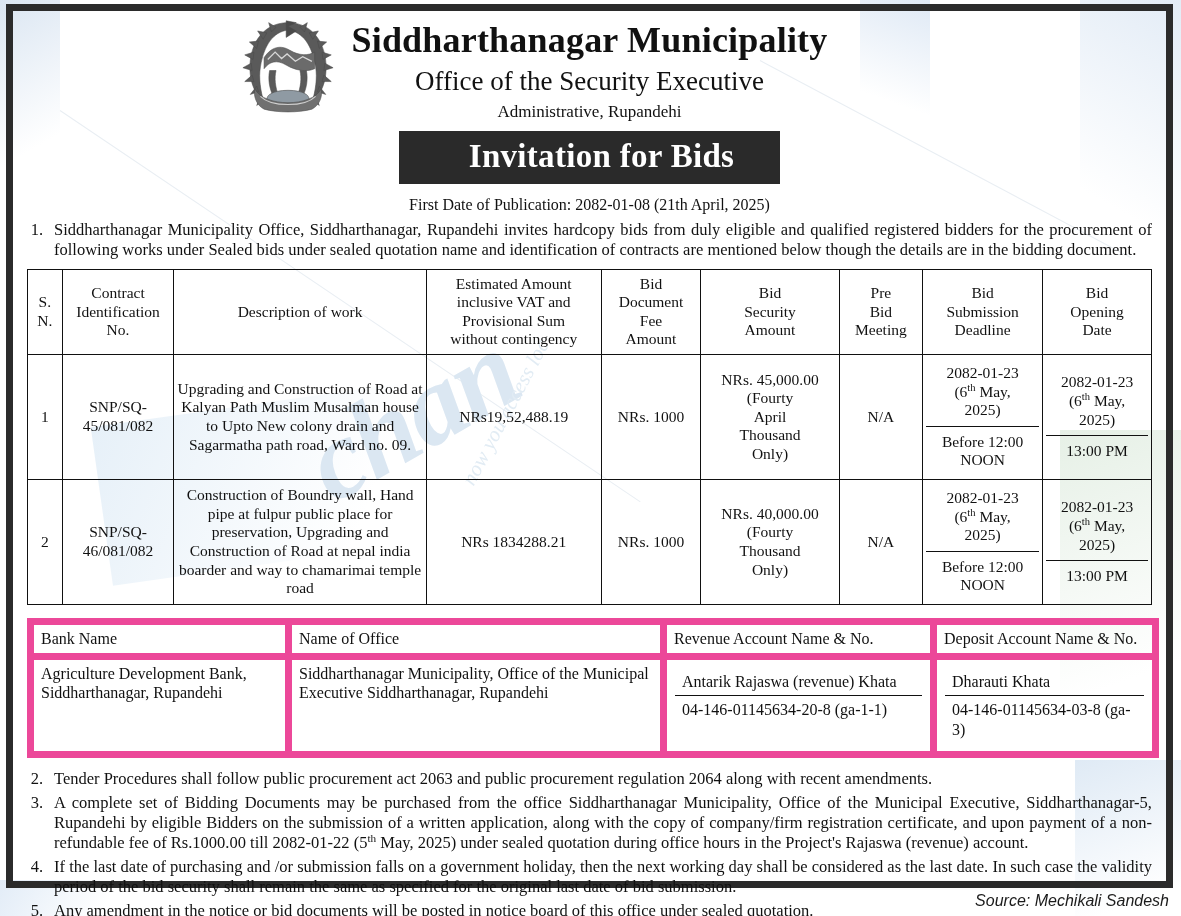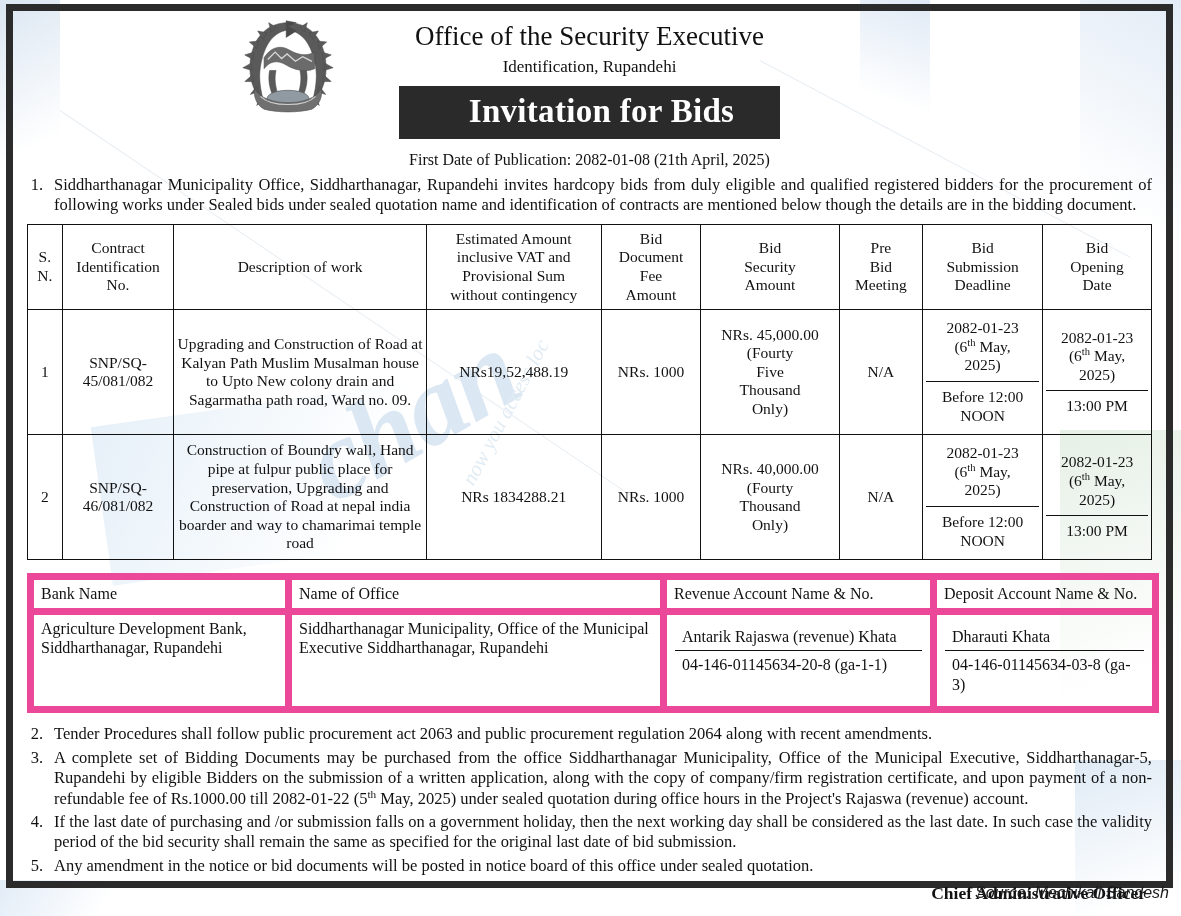--- a/index.html
+++ b/index.html
@@ -171,21 +171,21 @@
   .signature {
     text-align: right;
     font-size: 17.5px;
     font-weight: 700;
     margin-top: 7px;
     padding-right: 6px;
   }
 
   .source {
     position: absolute; z-index: 4;
-    right: 12px; bottom: 14px;
+    right: 12px; bottom: 6px;
     font-family: "Liberation Sans", "DejaVu Sans", sans-serif;
     font-style: italic;
     font-size: 16px;
     color: #1b1b1b;
   }
 </style>
 </head>
 <body>
 
 <div id="page">
@@ -223,22 +223,23 @@
 
           <path d="M30 58 C28 68 30 78 34 86 L40 86 C36 76 35 66 37 58 Z"></path>
           <path d="M70 58 C72 68 70 78 66 86 L60 86 C64 76 65 66 63 58 Z"></path>
 
           <path d="M30 84 C38 78 62 78 70 84 C74 87 74 92 70 94 C60 98 40 98 30 94 C26 92 26 87 30 84 Z" fill="#8f9aa3"></path>
 
           <path d="M14 78 C24 98 76 98 86 78 C88 86 84 96 76 100 C62 104 38 104 24 100 C16 96 12 86 14 78 Z" fill="#707070"></path>
           <path d="M20 86 C32 98 68 98 80 86" fill="none" stroke="#cfcfcf" stroke-width="1.2"></path>
         </g>
       </svg>
+      <div class="org-title">Siddharthanagar Municipality</div>
       <div class="org-sub">Office of the Security Executive</div>
-      <div class="org-addr">Identification, Rupandehi</div>
+      <div class="org-addr">Administrative, Rupandehi</div>
       <div class="banner-wrap">
         <div class="banner">Invitation for Bids</div>
       </div>
     </div>
 
     <div class="pubdate">First Date of Publication: 2082-01-08 (21th April, 2025)</div>
 
     <div class="para" id="intro-para">
       <div class="num">1.</div>
       <div class="txt">Siddharthanagar Municipality Office, Siddharthanagar, Rupandehi invites hardcopy bids from duly eligible and qualified registered bidders for the procurement of following works under Sealed bids under sealed quotation name and identification of contracts are mentioned below though the details are in the bidding document.</div>
@@ -310,21 +311,21 @@
           <td>
             <span>SNP/SQ-</span><br>
             <span>45/081/082</span>
           </td>
           <td>Upgrading and Construction of Road at Kalyan Path Muslim Musalman house to Upto New colony drain and Sagarmatha path road, Ward no. 09.</td>
           <td>NRs19,52,488.19</td>
           <td class="nowrapcell">NRs. 1000</td>
           <td>
             <span>NRs. 45,000.00</span><br>
             <span>(Fourty</span><br>
-            <span>Five</span><br>
+            <span>April</span><br>
             <span>Thousand</span><br>
             <span>Only)</span>
           </td>
           <td>N/A</td>
           <td class="split">
             <span class="half top">
               <span>2082-01-23</span><br>
               (6<sup>th</sup> May,<br>2025)
             </span>
             <span class="half">

